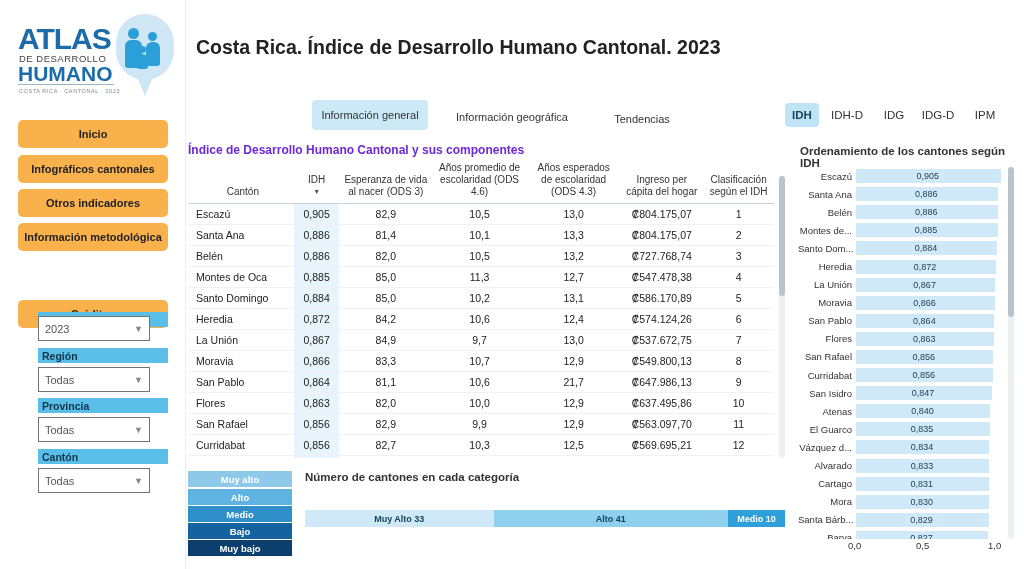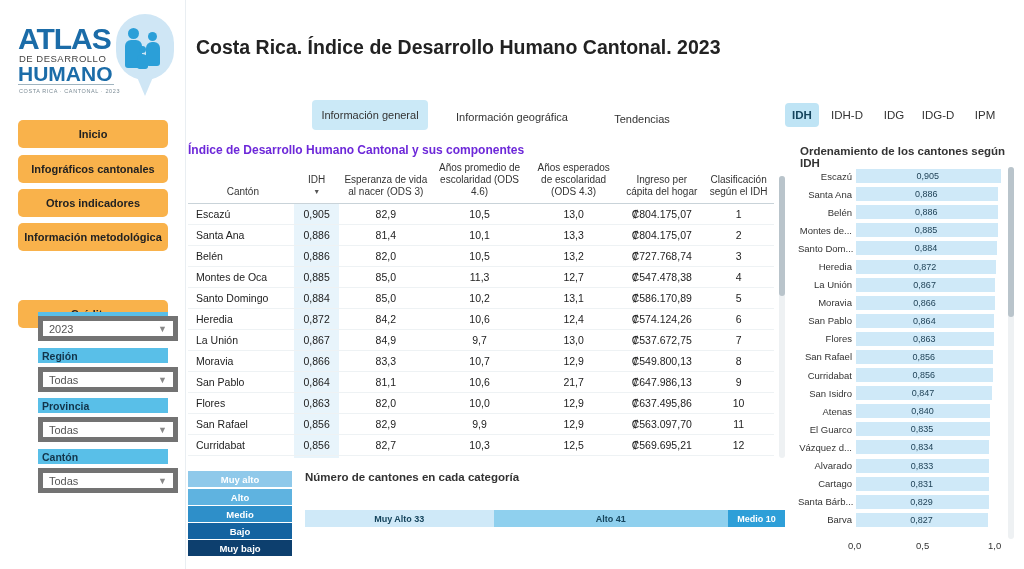--- a/index.html
+++ b/index.html
@@ -59,22 +59,22 @@
     color:#222; font-size:11px; font-weight:bold;
     display:flex; align-items:center; justify-content:center;
     text-align:center; cursor:pointer;
   }
   .filter-head {
     position:absolute; left:38px; width:130px; height:15px;
     background:#59bfe8; color:#12344a; font-size:10.5px; font-weight:bold;
     display:flex; align-items:center; padding-left:4px;
   }
   .filter-box {
-    position:absolute; left:38px; width:140px; height:25px;
-    background:#ffffff; border:5px solid #737373;
+    position:absolute; left:38px; width:112px; height:25px;
+    background:#ffffff; border:1px solid #737373;
     display:flex; align-items:center; justify-content:space-between;
     padding:0 6px; font-size:11px; color:#555; cursor:pointer;
   }
   .chev { font-size:9px; color:#888; }
   #clear-filters {
     position:absolute; left:55px; top:520px; width:82px; height:32px;
     background:#59bfe8; border-radius:16px; color:#123; font-size:11px; font-weight:bold;
     display:flex; align-items:center; justify-content:center; cursor:pointer;
   }
 
@@ -523,20 +523,27 @@
       </div>
     </div>
     <div class="rank-row">
       <div class="rank-label">Cartago</div>
       <div class="rank-track">
         <div class="rank-fill" style="width: 83.1%;"></div>
         <div class="rank-val" style="left: calc(41.55% - 12px);">0,831</div>
       </div>
     </div>
     <div class="rank-row">
+      <div class="rank-label">Mora</div>
+      <div class="rank-track">
+        <div class="rank-fill" style="width: 83%;"></div>
+        <div class="rank-val" style="left: calc(41.5% - 12px);">0,830</div>
+      </div>
+    </div>
+    <div class="rank-row">
       <div class="rank-label">Santa Bárb...</div>
       <div class="rank-track">
         <div class="rank-fill" style="width: 82.9%;"></div>
         <div class="rank-val" style="left: calc(41.45% - 12px);">0,829</div>
       </div>
     </div>
     <div class="rank-row">
       <div class="rank-label">Barva</div>
       <div class="rank-track">
         <div class="rank-fill" style="width: 82.7%;"></div>

